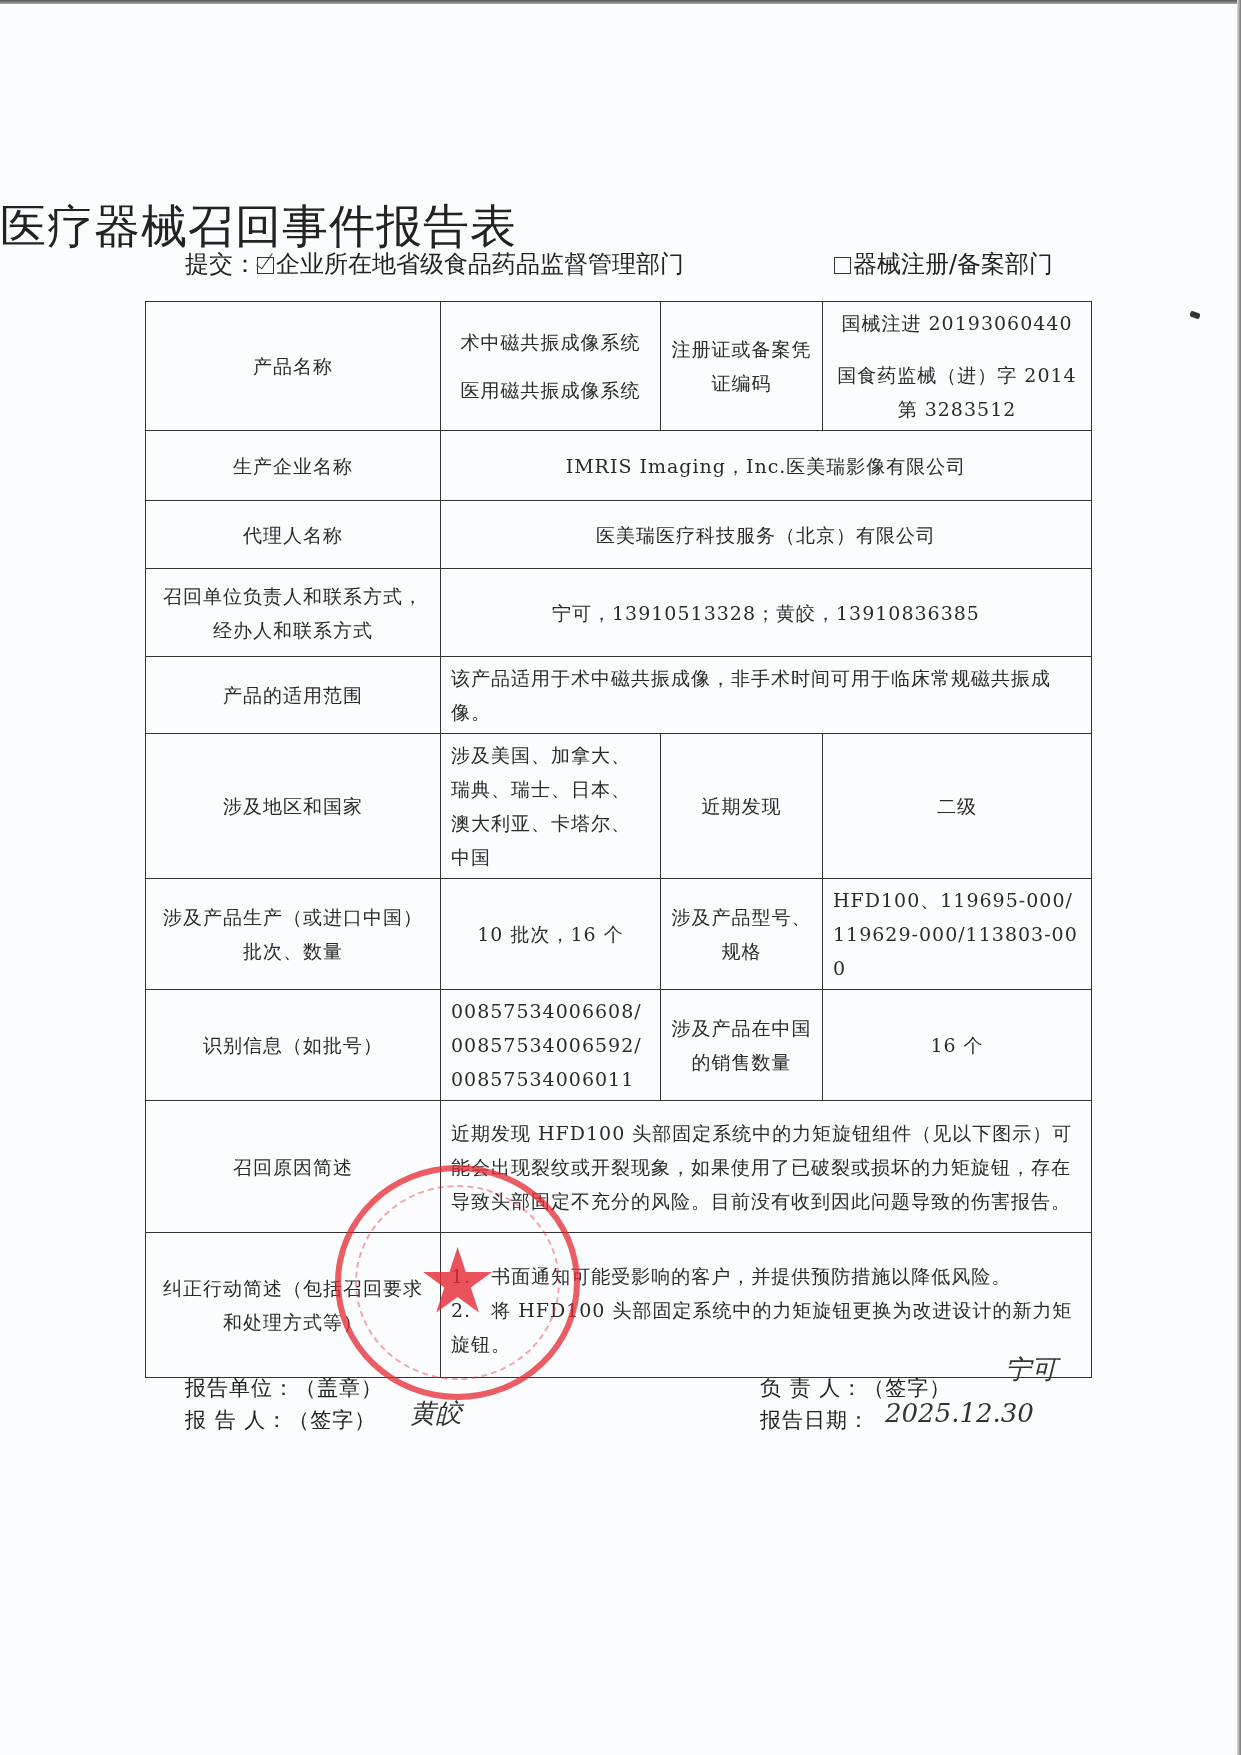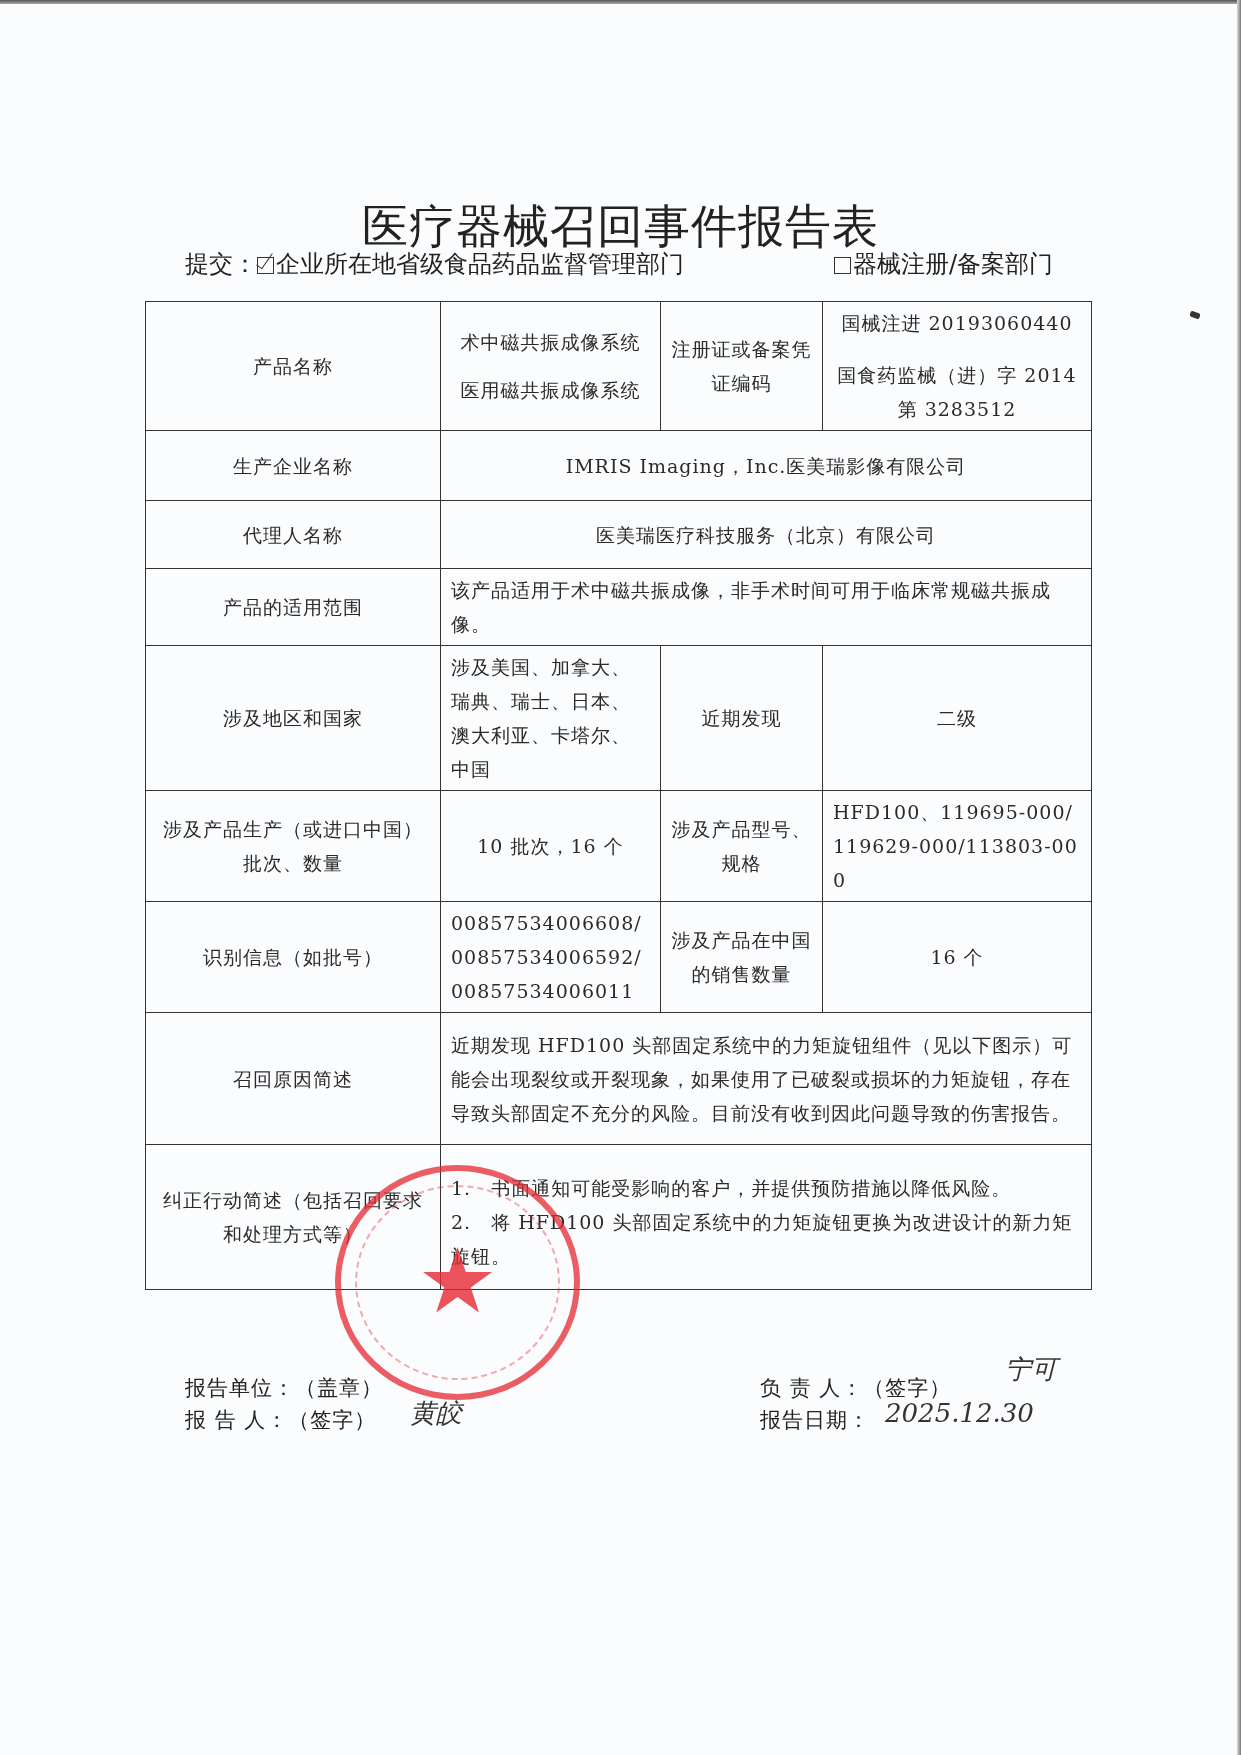--- a/index.html
+++ b/index.html
@@ -5,21 +5,21 @@
   html, body { margin:0; padding:0; }
   body {
     width:1241px; height:1755px; position:relative; overflow:hidden;
     background:#fbfcfe;
     font-family:"DejaVu Serif","Liberation Serif",serif;
     color:#2a2a2a;
   }
   .scan-top { position:absolute; left:0; top:0; width:1241px; height:4px; background:linear-gradient(#555,#aaa); }
   .scan-right { position:absolute; right:0; top:0; width:4px; height:1755px; background:linear-gradient(90deg,#ddd,#777); }
   .title {
-    position:absolute; left:0; width:1241px; top:165px; text-align:center;
+    position:absolute; left:0; width:1241px; top:165px; 
     font-family:"DejaVu Sans","Liberation Sans",sans-serif;
     font-size:46px; letter-spacing:1px; color:#222; font-weight:normal;
   }
   .submit-line {
     position:absolute; top:248px; left:185px; width:870px; height:30px;
     font-family:"DejaVu Sans","Liberation Sans",sans-serif; font-size:24px; color:#222;
   }
   .submit-line .left { position:absolute; left:0; top:0; white-space:nowrap; }
   .submit-line .right { position:absolute; right:2px; top:0; white-space:nowrap; }
   .cb { display:inline-block; width:15px; height:15px; border:1.5px solid #333; vertical-align:-2px; margin-right:2px; position:relative; }
@@ -98,20 +98,24 @@
     </td>
   </tr>
   <tr style="height:70px">
     <td>生产企业名称</td>
     <td colspan="3">IMRIS Imaging，Inc.医美瑞影像有限公司</td>
   </tr>
   <tr style="height:68px">
     <td>代理人名称</td>
     <td colspan="3">医美瑞医疗科技服务（北京）有限公司</td>
   </tr>
+  <tr style="height:88px">
+    <td>召回单位负责人和联系方式，经办人和联系方式</td>
+    <td colspan="3">宁可，13910513328；黄皎，13910836385</td>
+  </tr>
   <tr style="height:77px">
     <td>产品的适用范围</td>
     <td colspan="3" class="left-text">该产品适用于术中磁共振成像，非手术时间可用于临床常规磁共振成像。</td>
   </tr>
   <tr style="height:130px">
     <td>涉及地区和国家</td>
     <td class="left-text">涉及美国、加拿大、瑞典、瑞士、日本、澳大利亚、卡塔尔、中国</td>
     <td>近期发现</td>
     <td>二级</td>
   </tr>

